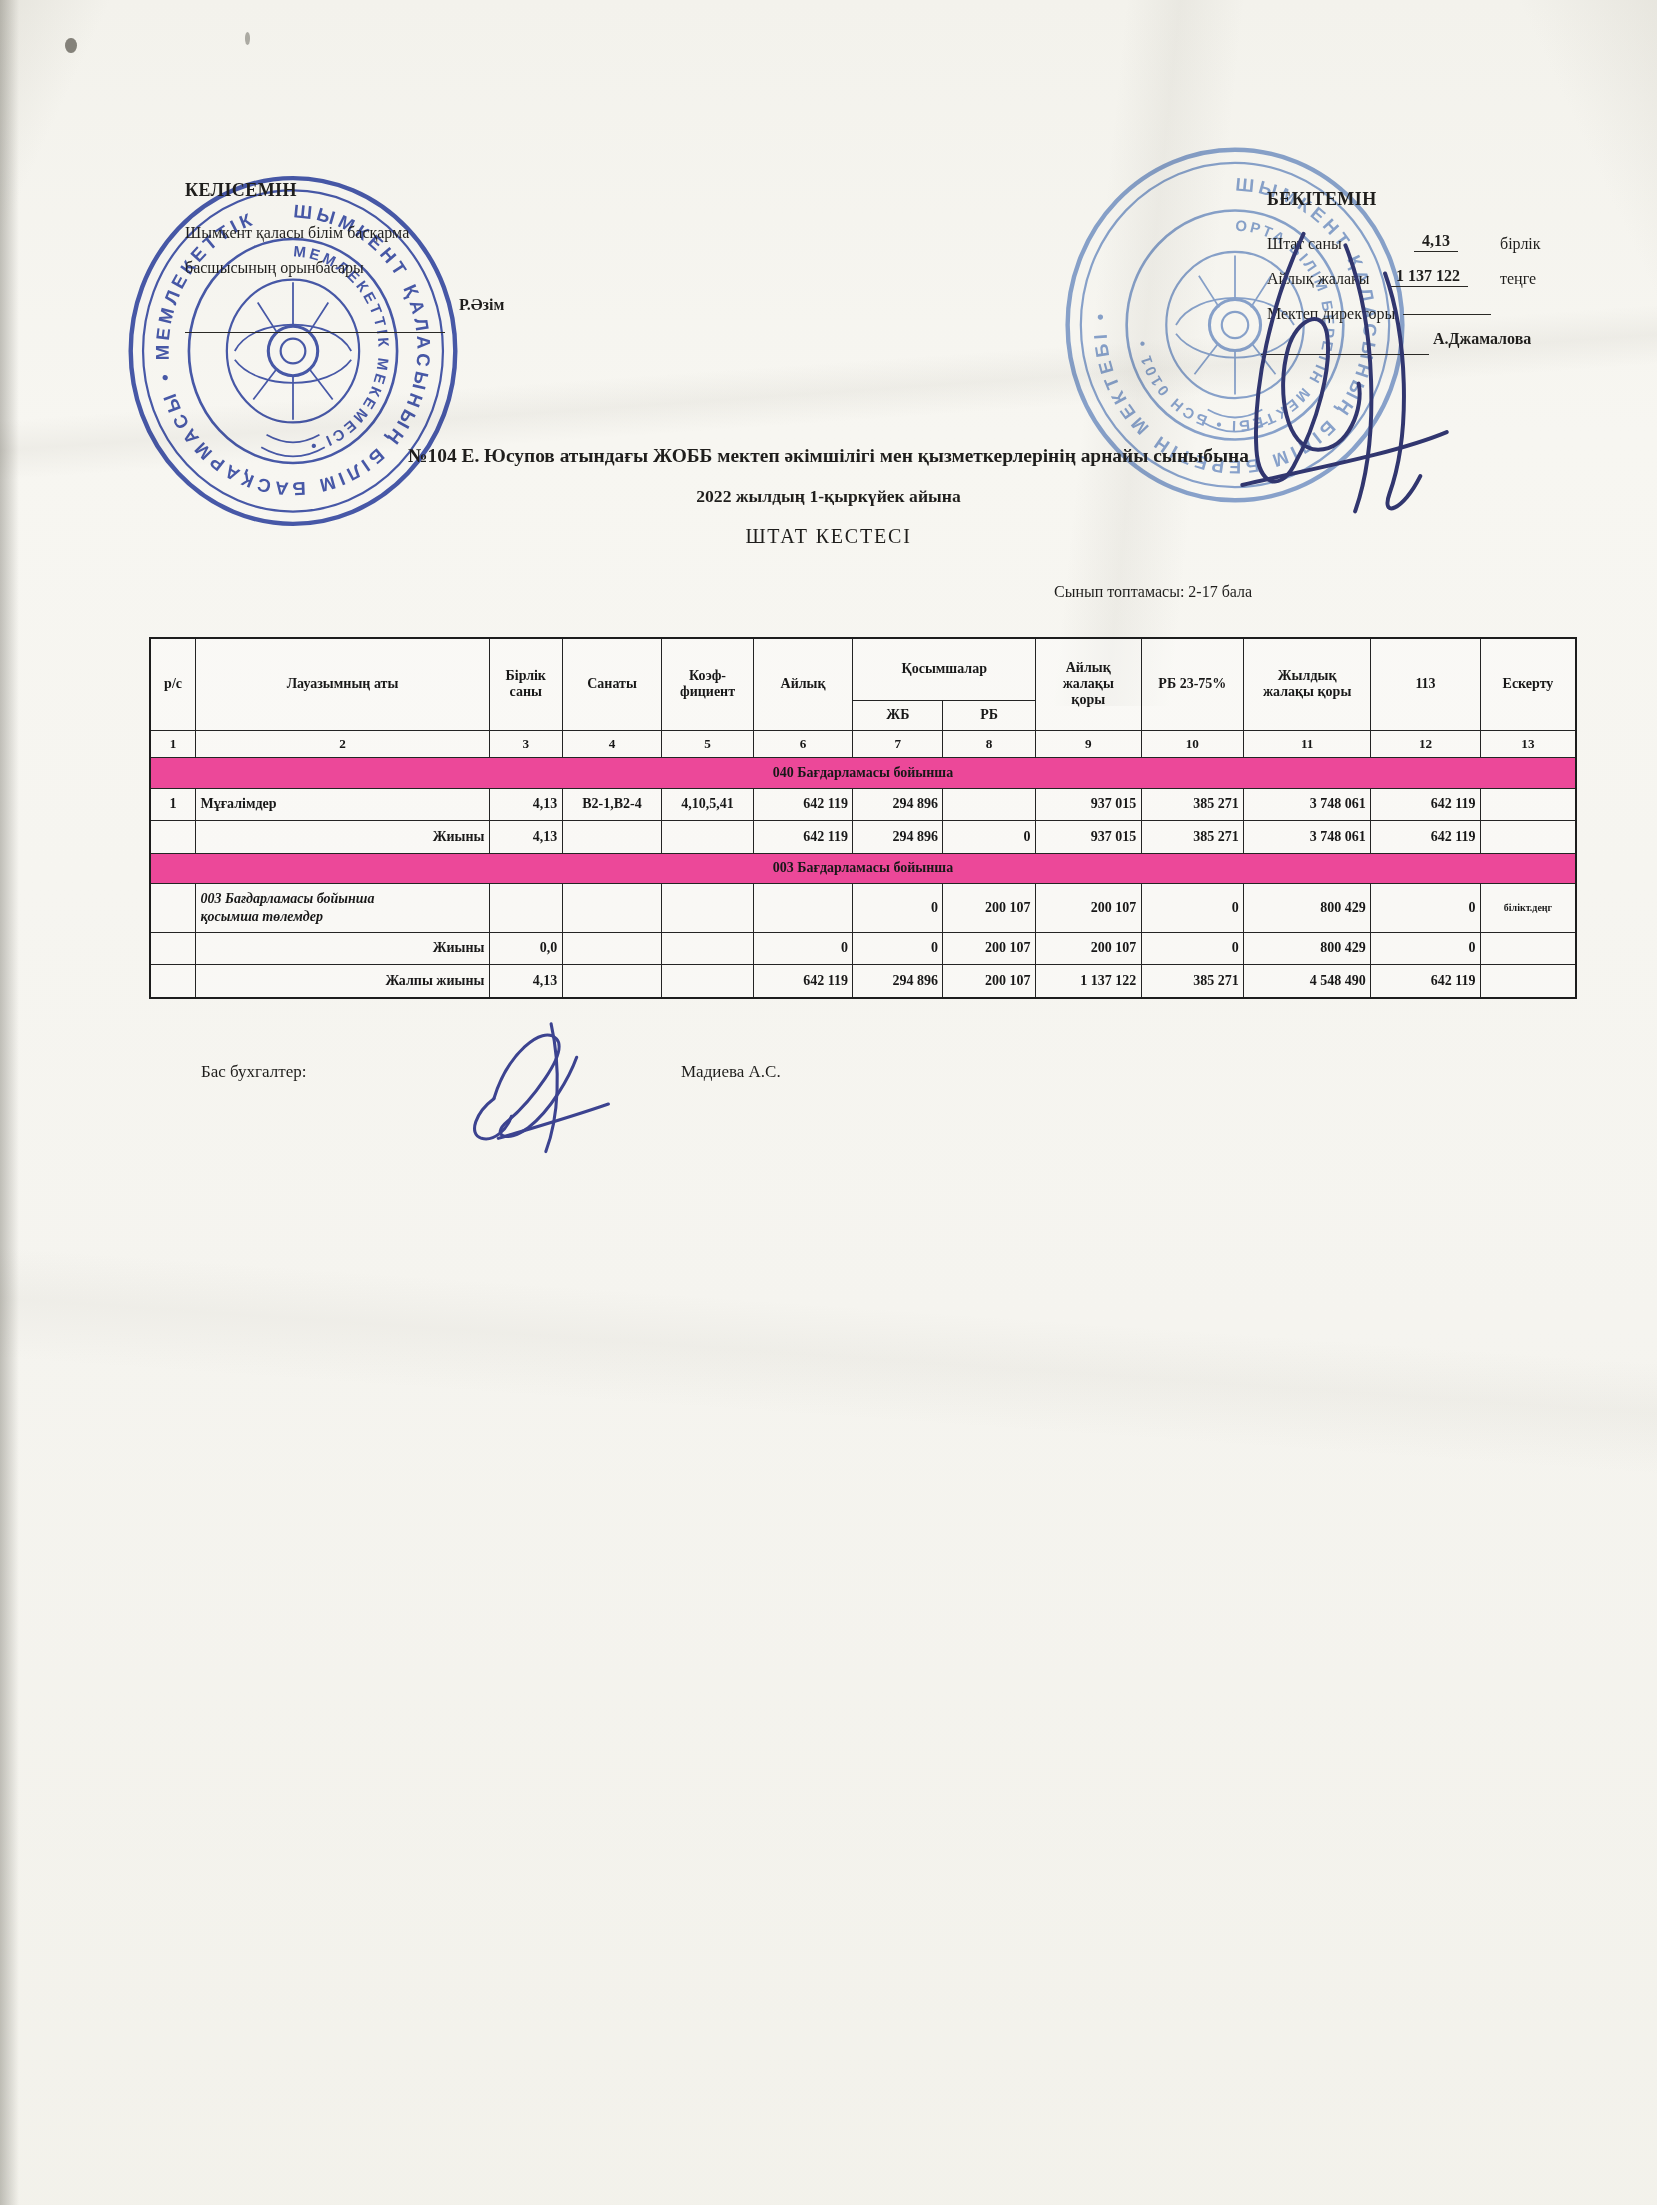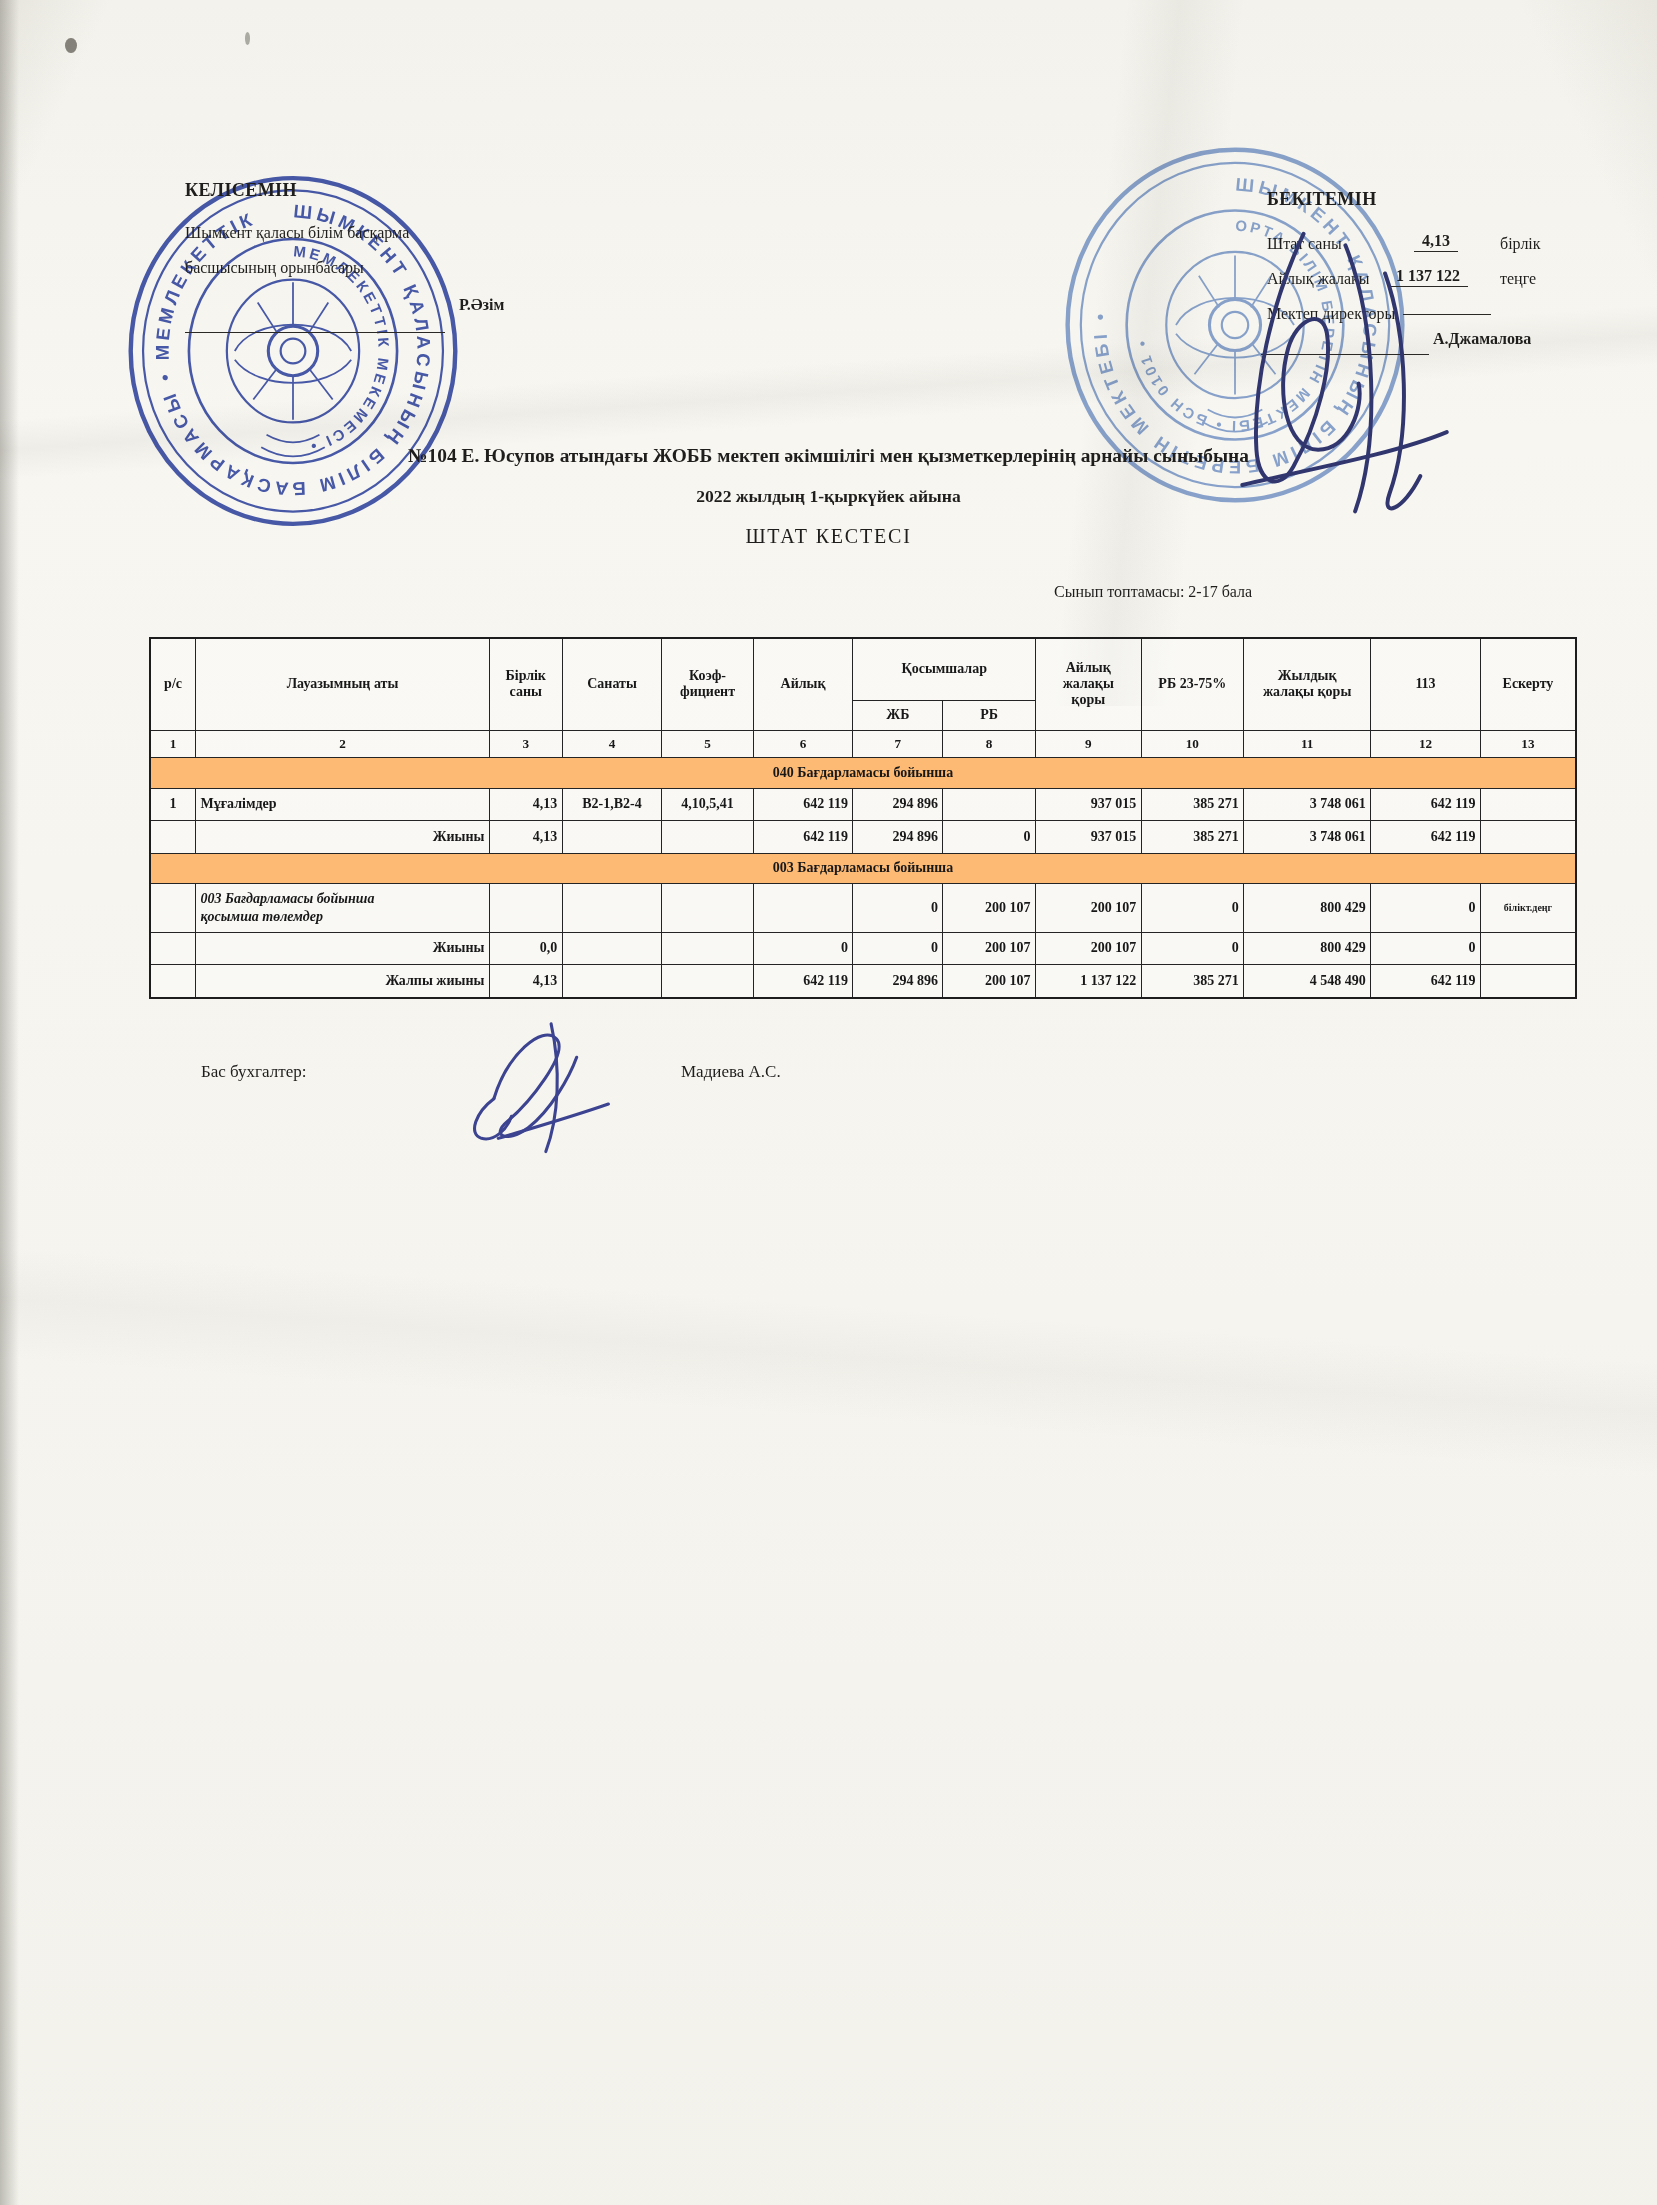--- a/index.html
+++ b/index.html
@@ -49,21 +49,21 @@
     table-layout:fixed;z-index:6;background:rgba(255,255,255,.35);}
   table.staff th, table.staff td{
     border:1.3px solid #242424;font-size:14px;font-weight:700;color:#181818;
     padding:1.8px 4.4px;white-space:pre-line;overflow:hidden;
   }
   table.staff{border:2.2px solid #1d1d1d;}
   thead tr.h1 th{height:57px;vertical-align:middle;text-align:center;line-height:1.15;}
   thead tr.h2 th{height:25.6px;text-align:center;}
   thead tr.nums th{height:23px;text-align:center;font-size:13.2px;}
   tbody td{height:28px;vertical-align:middle;}
-  td.section-cell{background:#fdba74;text-align:center;font-size:15px;height:25.6px;}
+  td.section-cell{background:#ec4899;text-align:center;font-size:15px;height:25.6px;}
   .c0{text-align:center;}
   .c1{text-align:left;}
   .c2,.c5,.c6,.c7,.c8,.c9,.c10,.c11{text-align:right;}
   .c3,.c4{text-align:center;}
   .c12{text-align:center;font-size:10px !important;}
   tr.total td.c1,tr.grandtotal td.c1{text-align:right;}
   tr.row003 td.c1{font-style:italic;font-weight:700;line-height:1.25;}
   tr.row003 td{height:44px;}
 
   

